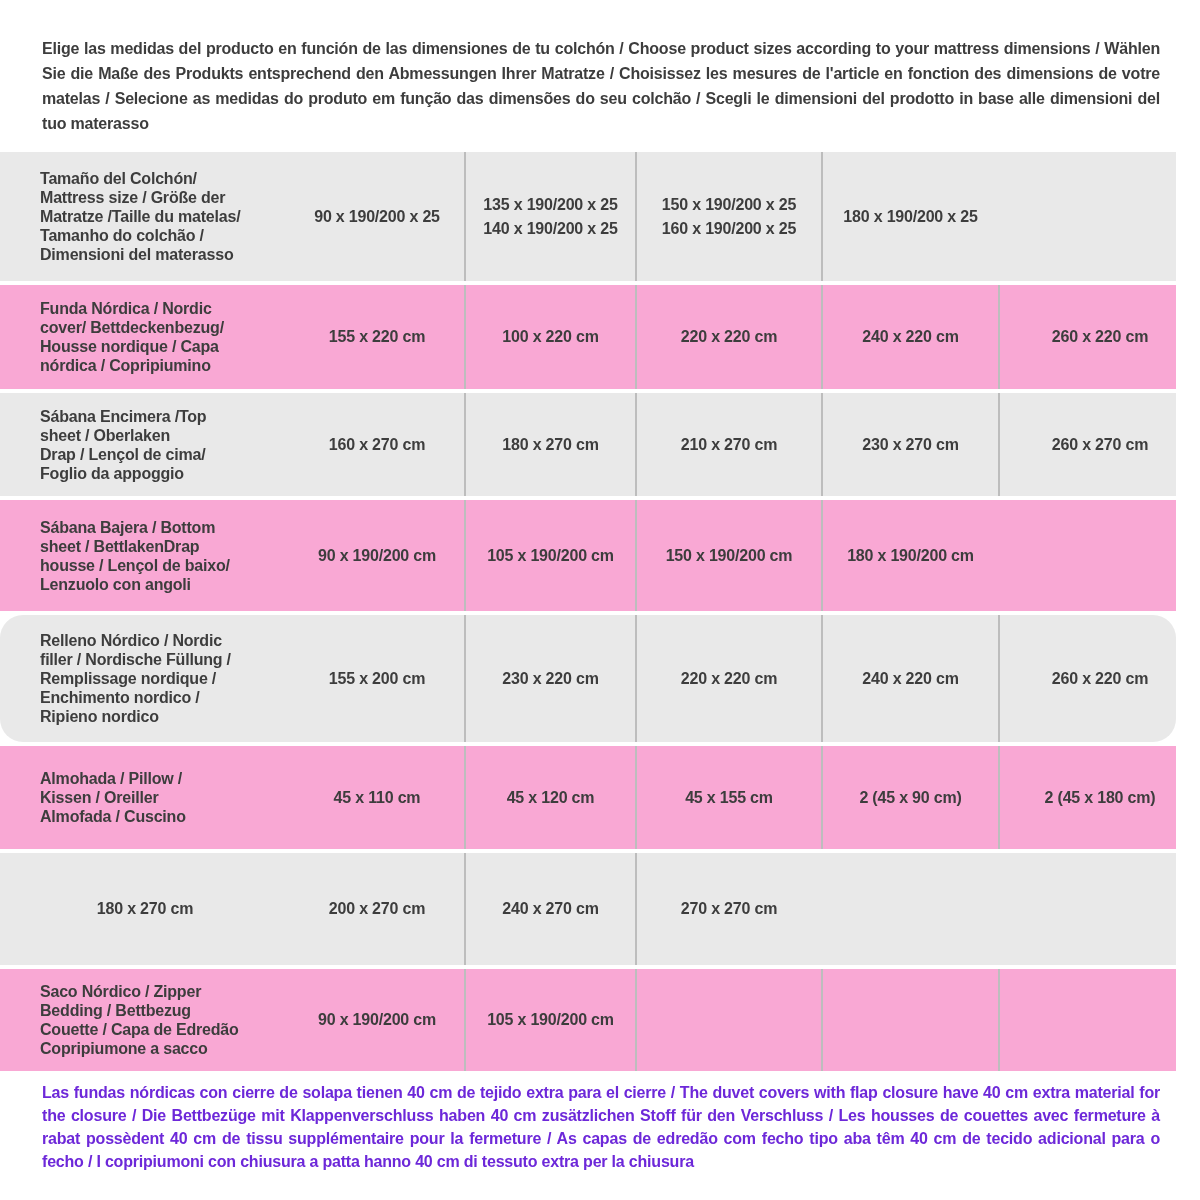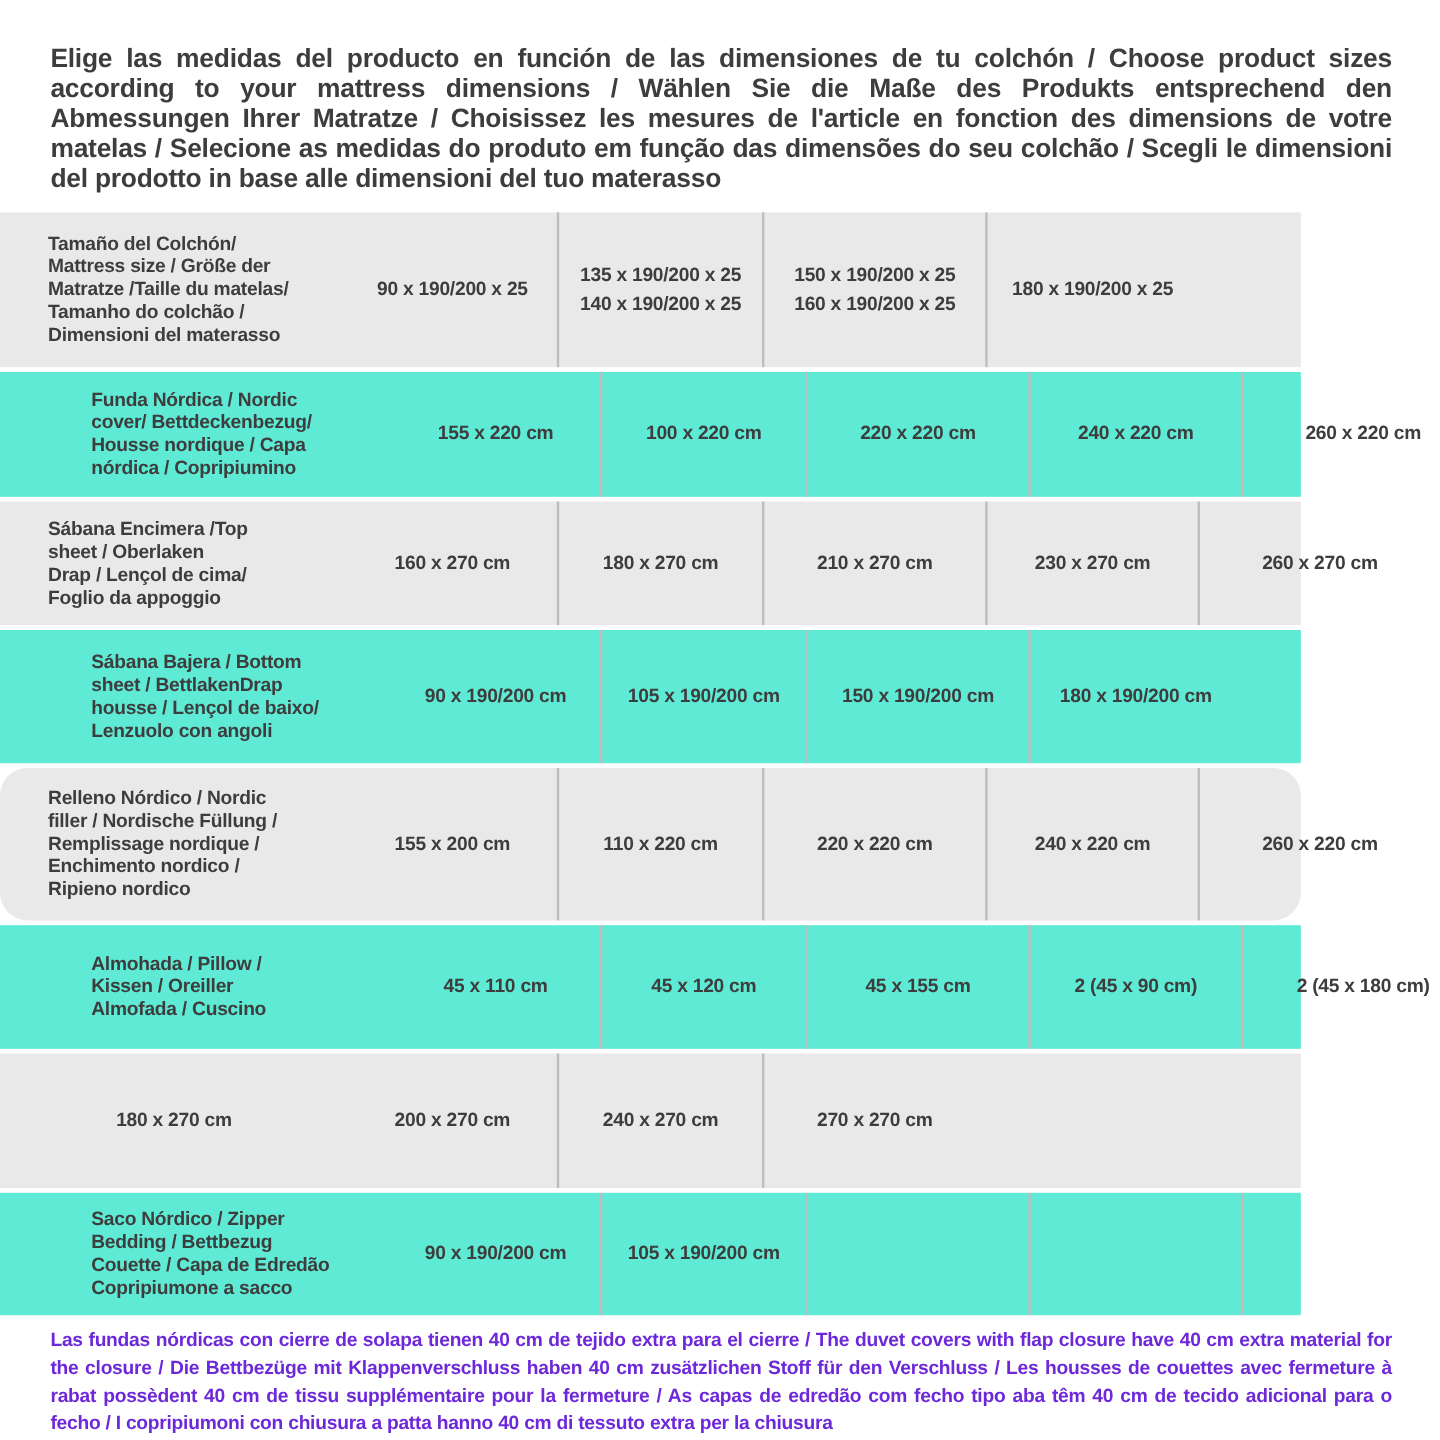--- a/index.html
+++ b/index.html
@@ -7,37 +7,37 @@
     width: 1200px; height: 1200px;
     background: #ffffff;
     font-family: "Liberation Sans", "DejaVu Sans", sans-serif;
     color: #3d3d3d;
     overflow: hidden;
   }
   .page { width: 1200px; height: 1200px; }
 
   .intro {
     margin: 36px 40px 0 42px;
-    font-size: 22px;
+    font-size: 16px;
     font-weight: 700;
     line-height: 25px;
     letter-spacing: -0.2px;
     text-align: justify;
     color: #3d3d3d;
   }
 
-  .size-table { margin-top: 16px; width: 1084px; }
+  .size-table { margin-top: 16px; width: 1176px; }
 
   .trow {
     display: grid;
     grid-template-columns: 290px 174px 171px 186px 177px 202px;
     margin-bottom: 4px;
   }
   .bg-gray { background: #e9e9e9; }
-  .bg-white { background: #5eead4; padding-left: 36px; }
+  .bg-white { background: #f9a8d4; }
 
   .cell {
     display: flex;
     align-items: center;
     white-space: pre-line;
   }
   .cell.label {
     padding: 8px 4px 8px 40px;
     font-size: 16px;
     font-weight: 700;
@@ -134,21 +134,21 @@
       <div class="cell val">180 x 190/200 cm</div>
     </div>
 
     <div class="trow bg-gray h-e">
       <div class="cell label">Relleno Nórdico / Nordic
 filler / Nordische Füllung /
 Remplissage nordique /
 Enchimento nordico /
 Ripieno nordico</div>
       <div class="cell val">155 x 200 cm</div>
-      <div class="cell val">110 x 220 cm</div>
+      <div class="cell val">230 x 220 cm</div>
       <div class="cell val">220 x 220 cm</div>
       <div class="cell val">240 x 220 cm</div>
       <div class="cell val">260 x 220 cm</div>
     </div>
 
     <div class="trow bg-white h-f">
       <div class="cell label">Almohada  / Pillow /
 Kissen / Oreiller
 Almofada / Cuscino</div>
       <div class="cell val">45 x 110 cm</div>

